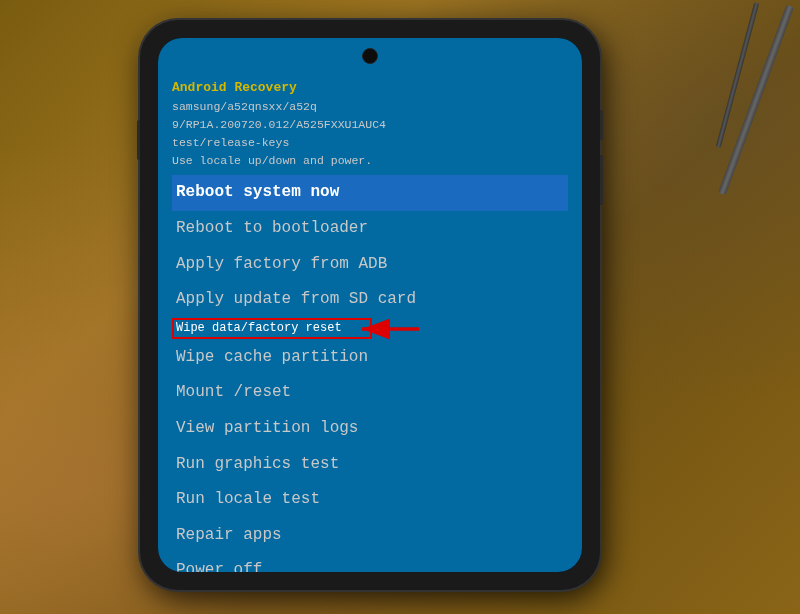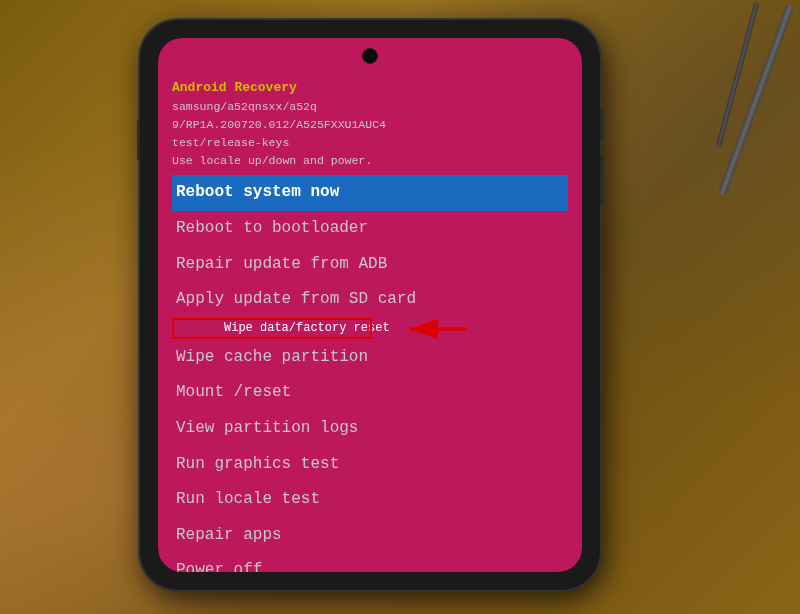--- a/index.html
+++ b/index.html
@@ -72,21 +72,21 @@
       z-index: 10;
     }
 
     
     .recovery-screen {
       position: absolute;
       left: 0;
       top: 0;
       right: 0;
       bottom: 0;
-      background: #be185d;
+      background: #0369a1;
       padding: 40px 14px 10px 14px;
       font-family: 'Courier New', monospace;
       font-size: 12.5px;
       line-height: 1.55;
       color: #c0c0c0;
     }
 
     .header-info {
       margin-bottom: 6px;
     }
@@ -232,25 +232,25 @@
         <div class="header-subtitle">samsung/a52qnsxx/a52q</div>
         <div class="header-subtitle">9/RP1A.200720.012/A525FXXU1AUC4</div>
         <div class="header-subtitle">test/release-keys</div>
         <div class="header-subtitle">Use locale up/down and power.</div>
       </div>
 
       <div class="menu-items">
 
         <div class="menu-item selected">Reboot system now</div>
         <div class="menu-item">Reboot to bootloader</div>
-        <div class="menu-item">Repair update from ADB</div>
+        <div class="menu-item">Apply factory from ADB</div>
         <div class="menu-item">Apply update from SD card</div>
 
         <div class="wipe-row">
-          <div style="position:relative; display:inline-block;padding-left:48px;">
+          <div style="position:relative; display:inline-block;">
             <span class="wipe-text">Wipe data/factory reset</span>
             <div class="wipe-box-outline"></div>
           </div>
 
           <svg class="arrow-svg" width="70" height="22" viewBox="0 0 70 22">
             <defs>
               <marker id="arrowhead" markerWidth="8" markerHeight="6" refX="8" refY="3" orient="auto">
                 <polygon points="0 0, 8 3, 0 6" fill="#dd0000"></polygon>
               </marker>
             </defs>

